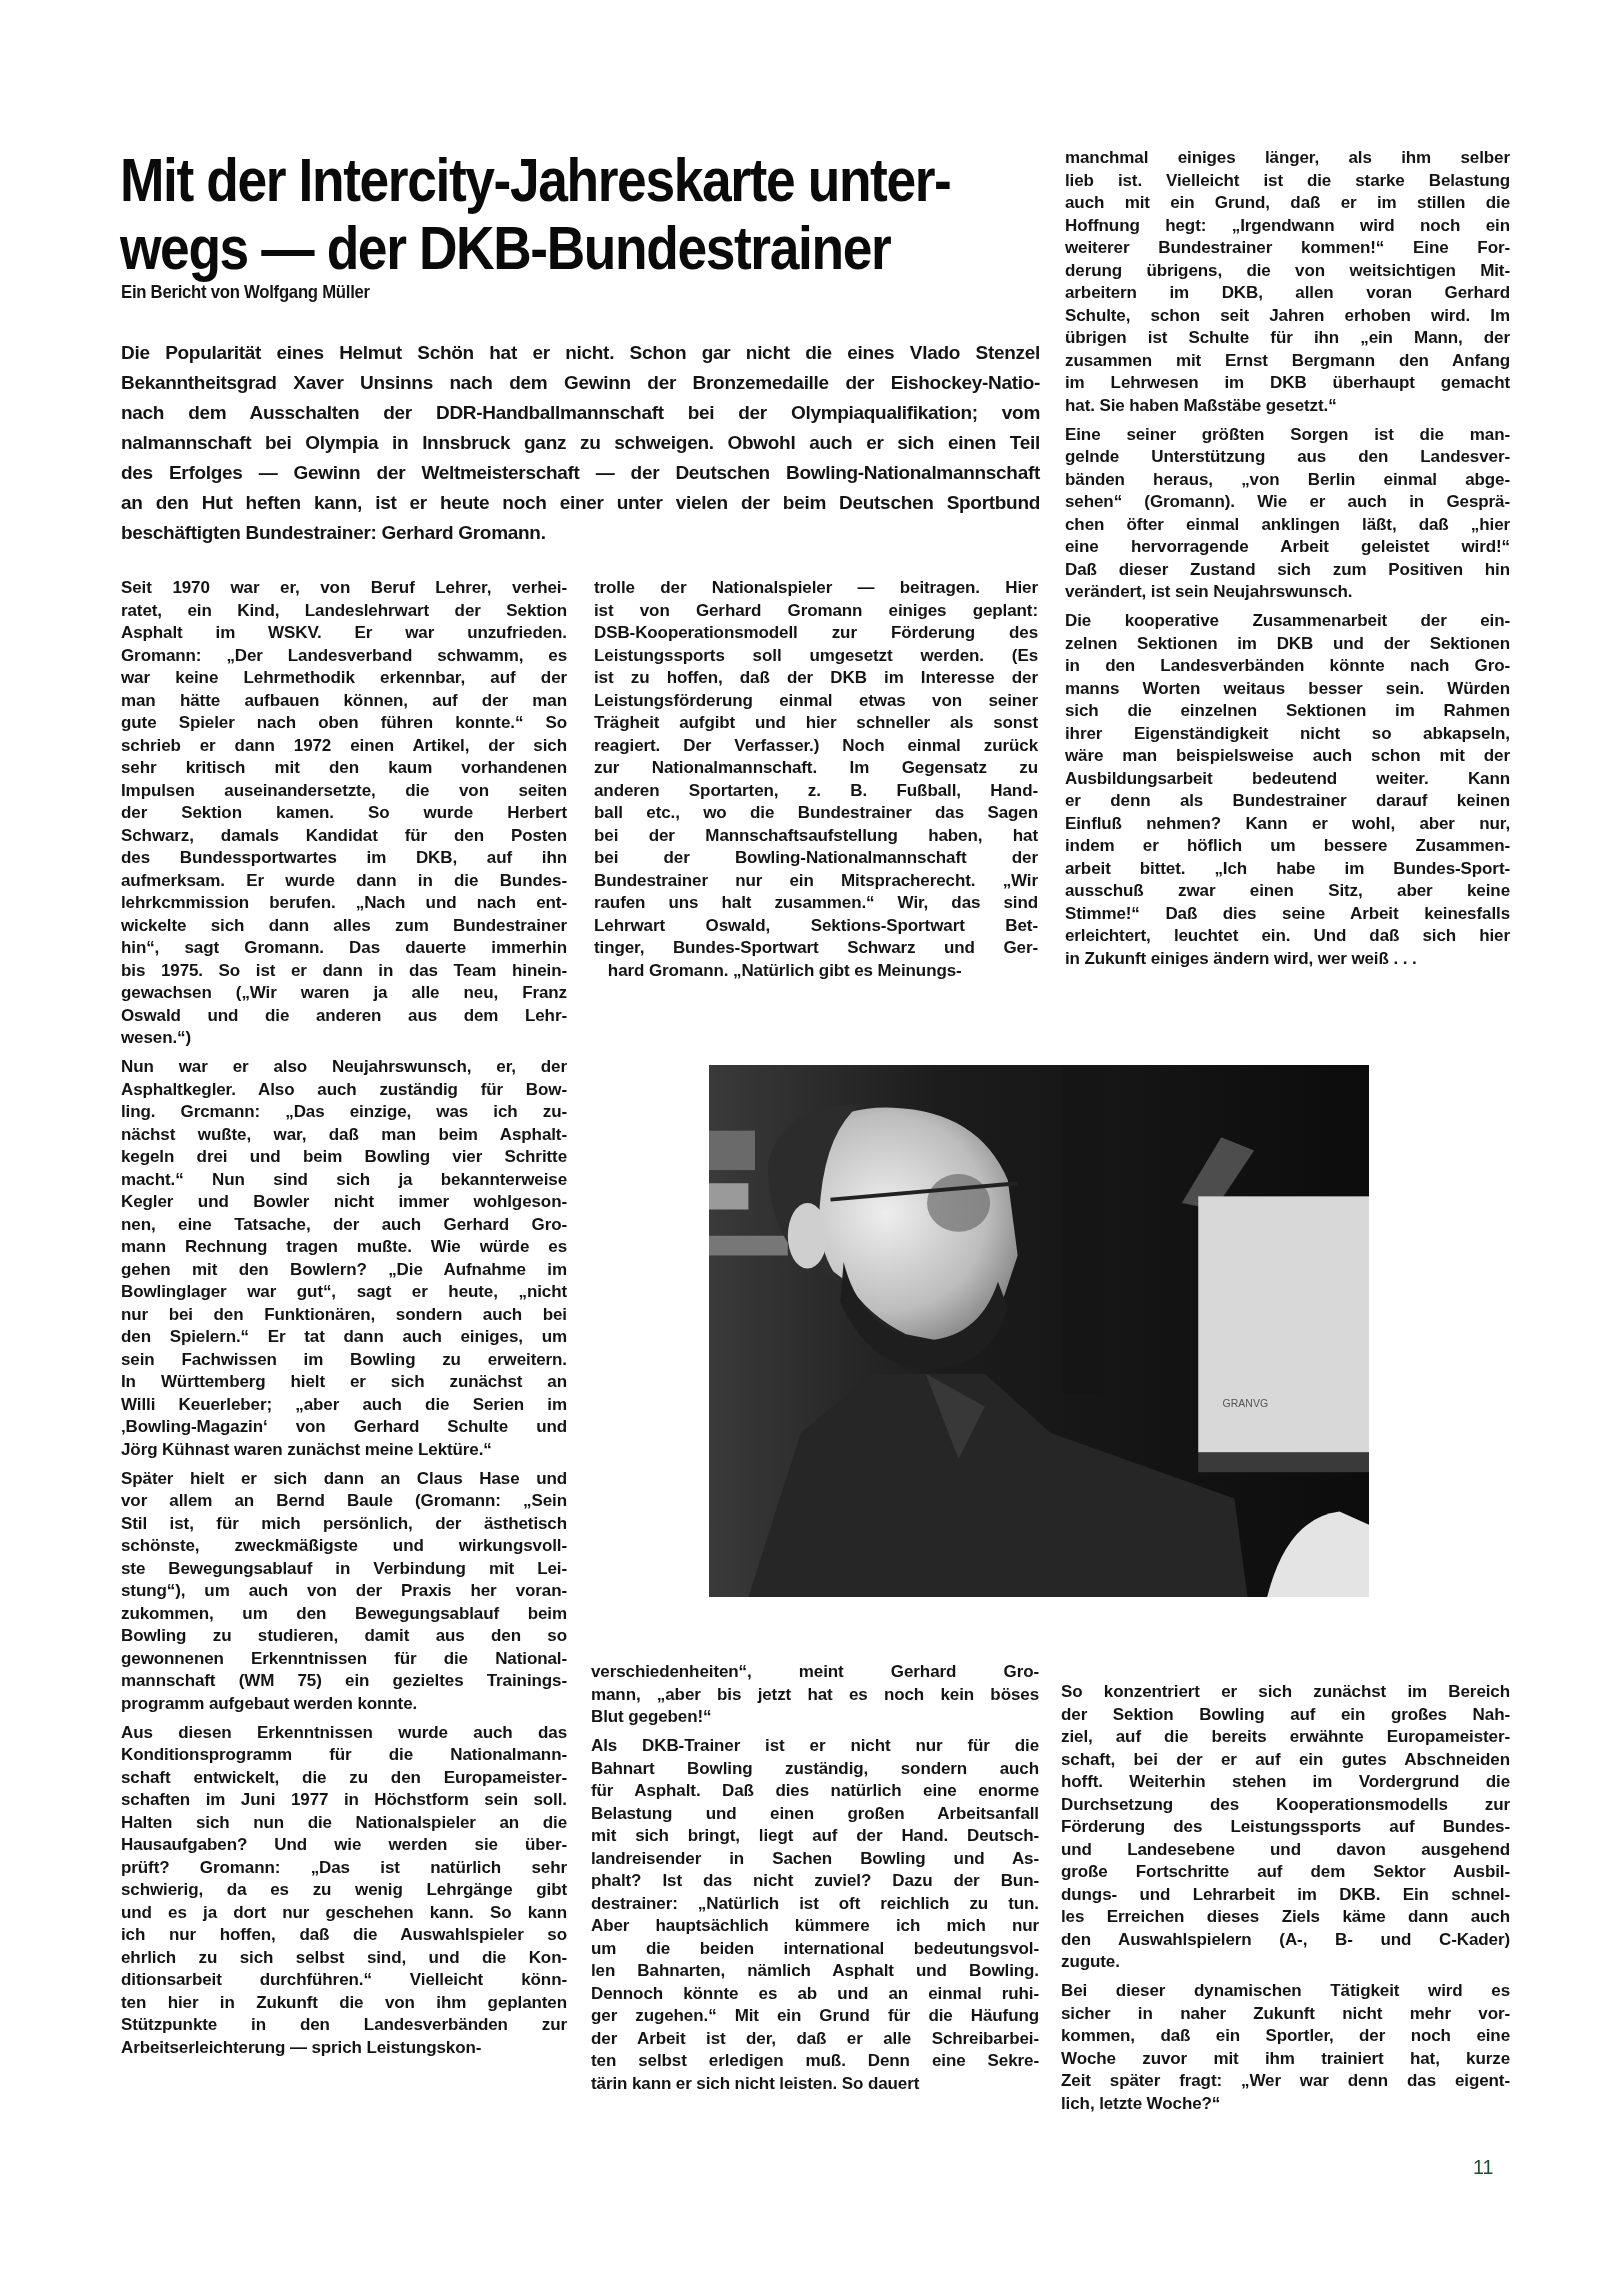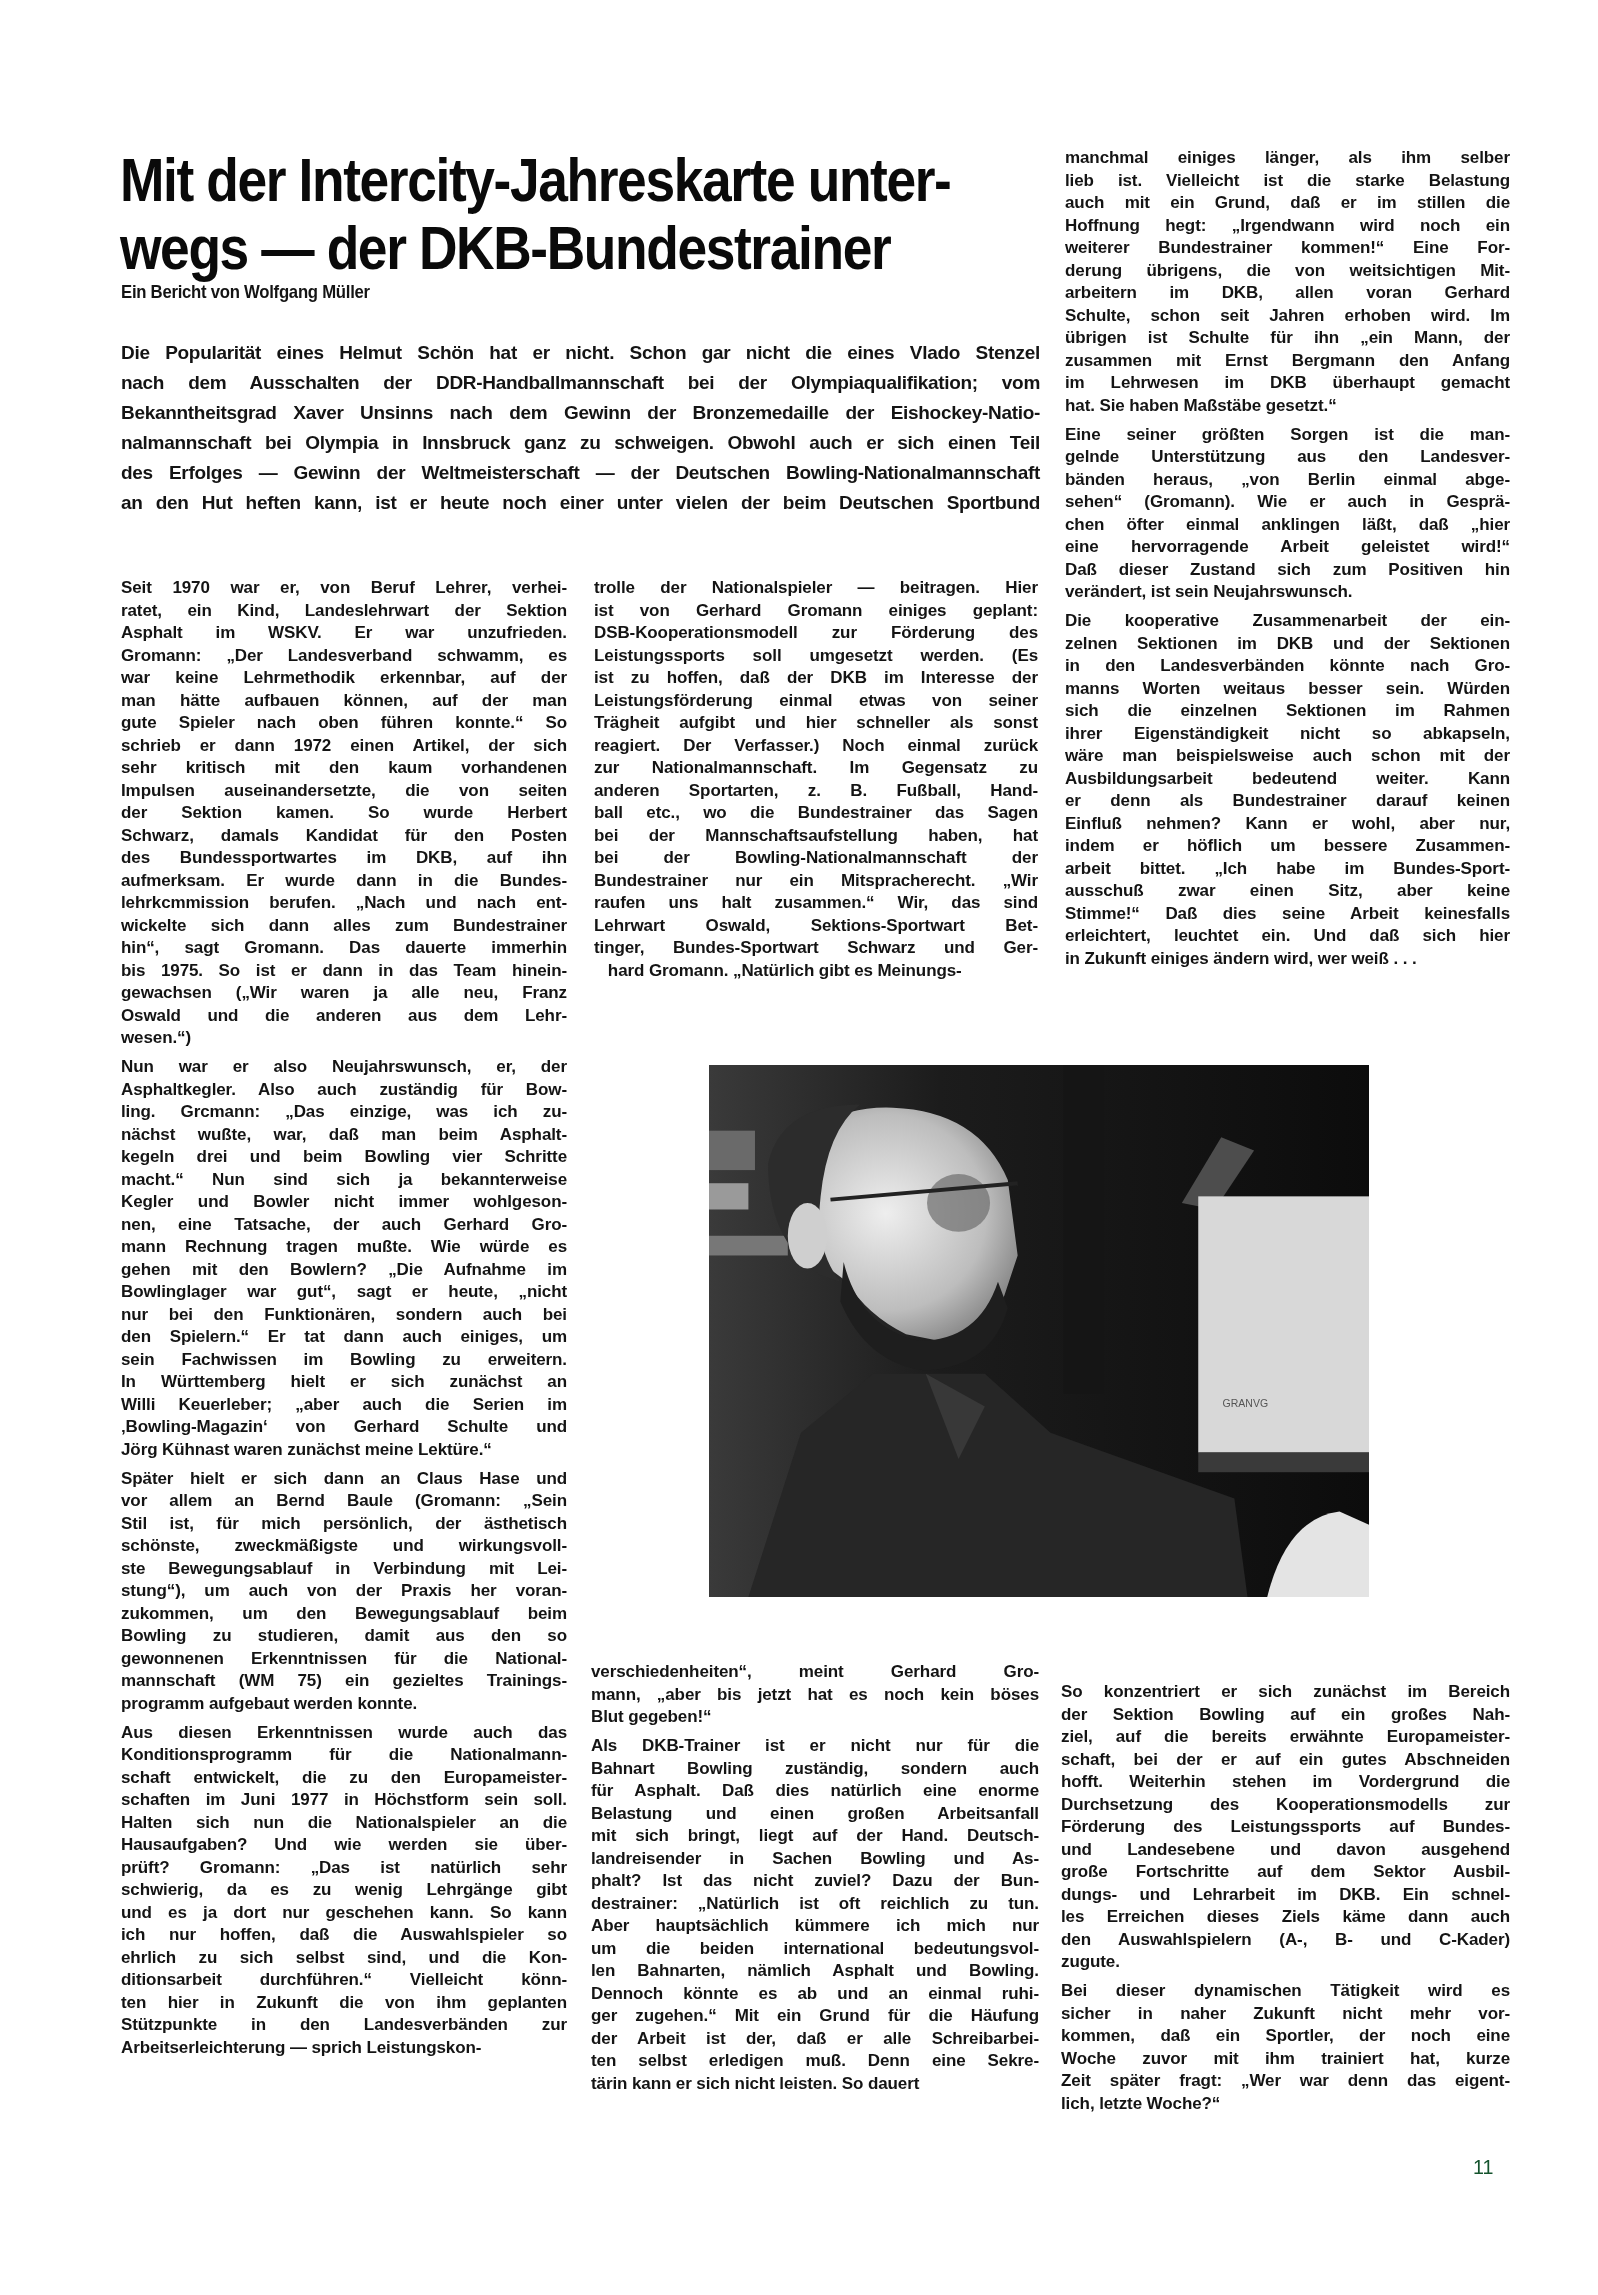--- a/index.html
+++ b/index.html
@@ -54,25 +54,26 @@
 
 <h1 class="title">
   <span>Mit der Intercity-Jahreskarte unter-</span>
   <span>wegs  —  der DKB-Bundestrainer</span>
 </h1>
 
 <div class="byline">Ein Bericht von Wolfgang Müller</div>
 
 <div class="lead">
   <span class="ln">Die Popularität eines Helmut Schön hat er nicht. Schon gar nicht die eines Vlado Stenzel</span>
+  <span class="ln">Bekanntheitsgrad Xaver Unsinns nach dem Gewinn der Bronzemedaille der Eishockey-Natio-</span>
   <span class="ln">nach dem Ausschalten der DDR-Handballmannschaft bei der Olympiaqualifikation; vom</span>
-  <span class="ln">Bekanntheitsgrad Xaver Unsinns nach dem Gewinn der Bronzemedaille der Eishockey-Natio-</span>
   <span class="ln">nalmannschaft bei Olympia in Innsbruck ganz zu schweigen. Obwohl auch er sich einen Teil</span>
   <span class="ln">des Erfolges — Gewinn der Weltmeisterschaft — der Deutschen Bowling-Nationalmannschaft</span>
   <span class="ln">an den Hut heften kann, ist er heute noch einer unter vielen der beim Deutschen Sportbund</span>
+  <span class="ln last">beschäftigten Bundestrainer: Gerhard Gromann.</span>
 </div>
 
 <div class="col c1">
     <p>
       <span class="ln">Seit 1970 war er, von Beruf Lehrer, verhei-</span>
       <span class="ln">ratet, ein Kind, Landeslehrwart der Sektion</span>
       <span class="ln">Asphalt im WSKV. Er war unzufrieden.</span>
       <span class="ln">Gromann: „Der Landesverband schwamm, es</span>
       <span class="ln">war keine Lehrmethodik erkennbar, auf der</span>
       <span class="ln">man hätte aufbauen können, auf der man</span>

